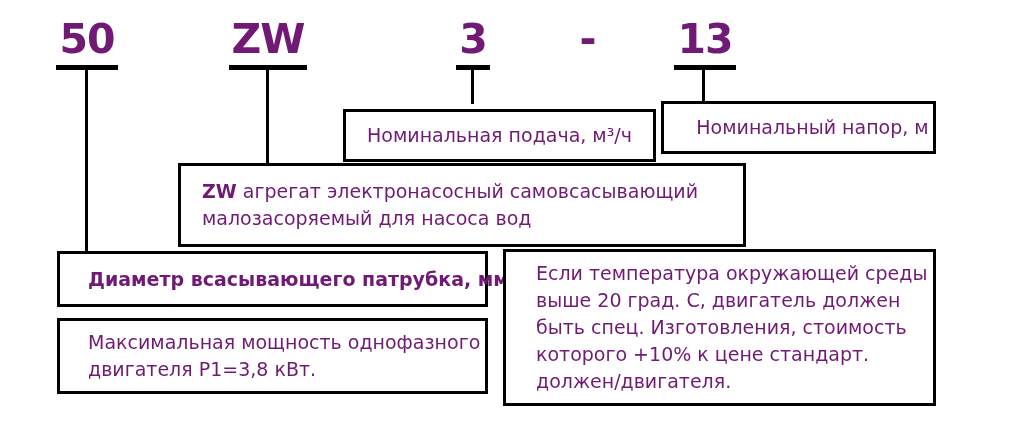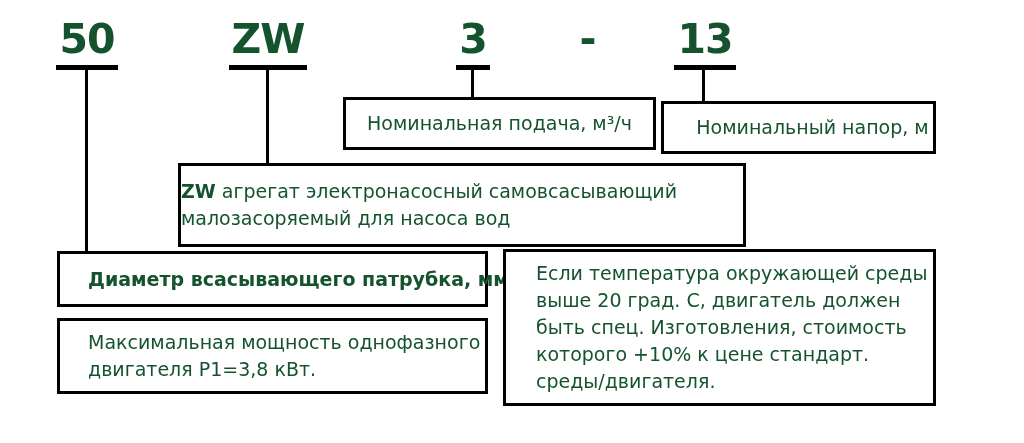--- a/index.html
+++ b/index.html
@@ -2,21 +2,21 @@
 <html><head>
 <meta charset="utf-8">
 <style>
   html, body { margin: 0; padding: 0; background: #ffffff; }
   .canvas {
     position: relative;
     width: 1024px;
     height: 443px;
     background: #ffffff;
     font-family: "DejaVu Sans", "Liberation Sans", sans-serif;
-    color: #14532d;
+    color: #701a75;
     overflow: hidden;
   }
   .code-label {
     position: absolute;
     top: 19px;
     font-size: 41px;
     font-weight: bold;
     line-height: 1.0;
     text-align: center;
     letter-spacing: -1px;
@@ -61,43 +61,43 @@
   <div class="code-label" style="left:229px; width:78px;">ZW</div>
   <div class="code-label" style="left:456px; width:34px;">3</div>
   <div class="code-sep" style="left:571px; width:34px;">-</div>
   <div class="code-label" style="left:674px; width:62px;">13</div>
 
   <div class="vline" style="left:85px;  top:68px; height:184px;"></div>
   <div class="vline" style="left:266px; top:68px; height:97px;"></div>
   <div class="vline" style="left:471px; top:68px; height:36px;"></div>
   <div class="vline" style="left:702px; top:68px; height:35px;"></div>
 
-  <div class="cbox center" style="left:343px; top:97px; width:313px; height:53px;">
+  <div class="cbox center" style="left:343px; top:109px; width:313px; height:53px;">
     <div class="row">Номинальная подача, м³/ч</div>
   </div>
 
   <div class="cbox center" style="left:661px; top:101px; width:275px; height:53px;padding-left:28px;">
     <div class="row">Номинальный напор, м</div>
   </div>
 
-  <div class="cbox" style="left:178px; top:163px; width:568px; height:84px; ">
+  <div class="cbox" style="left:178px; top:163px; width:568px; height:84px; padding-left:21px;">
     <div class="row"><b>ZW</b><span> агрегат электронасосный самовсасывающий</span></div>
     <div class="row">малозасоряемый для насоса вод</div>
   </div>
 
   <div class="cbox" style="left:57px; top:251px; width:431px; height:56px; padding-left:28px;font-weight:bold;">
     <div class="row">Диаметр всасывающего патрубка, мм</div>
   </div>
 
   <div class="cbox" style="left:57px; top:318px; width:431px; height:76px; padding-left:28px;">
     <div class="row">Максимальная мощность однофазного</div>
     <div class="row">двигателя P1=3,8 кВт.</div>
   </div>
 
   <div class="cbox" style="left:503px; top:249px; width:433px; height:157px; padding-left:30px;">
     <div class="row">Если температура окружающей среды</div>
     <div class="row">выше 20 град. С, двигатель должен</div>
     <div class="row">быть спец. Изготовления, стоимость</div>
     <div class="row">которого +10% к цене стандарт.</div>
-    <div class="row">среды/двигателя.</div>
+    <div class="row">должен/двигателя.</div>
   </div>
 
 </div>
 
 </body></html>

